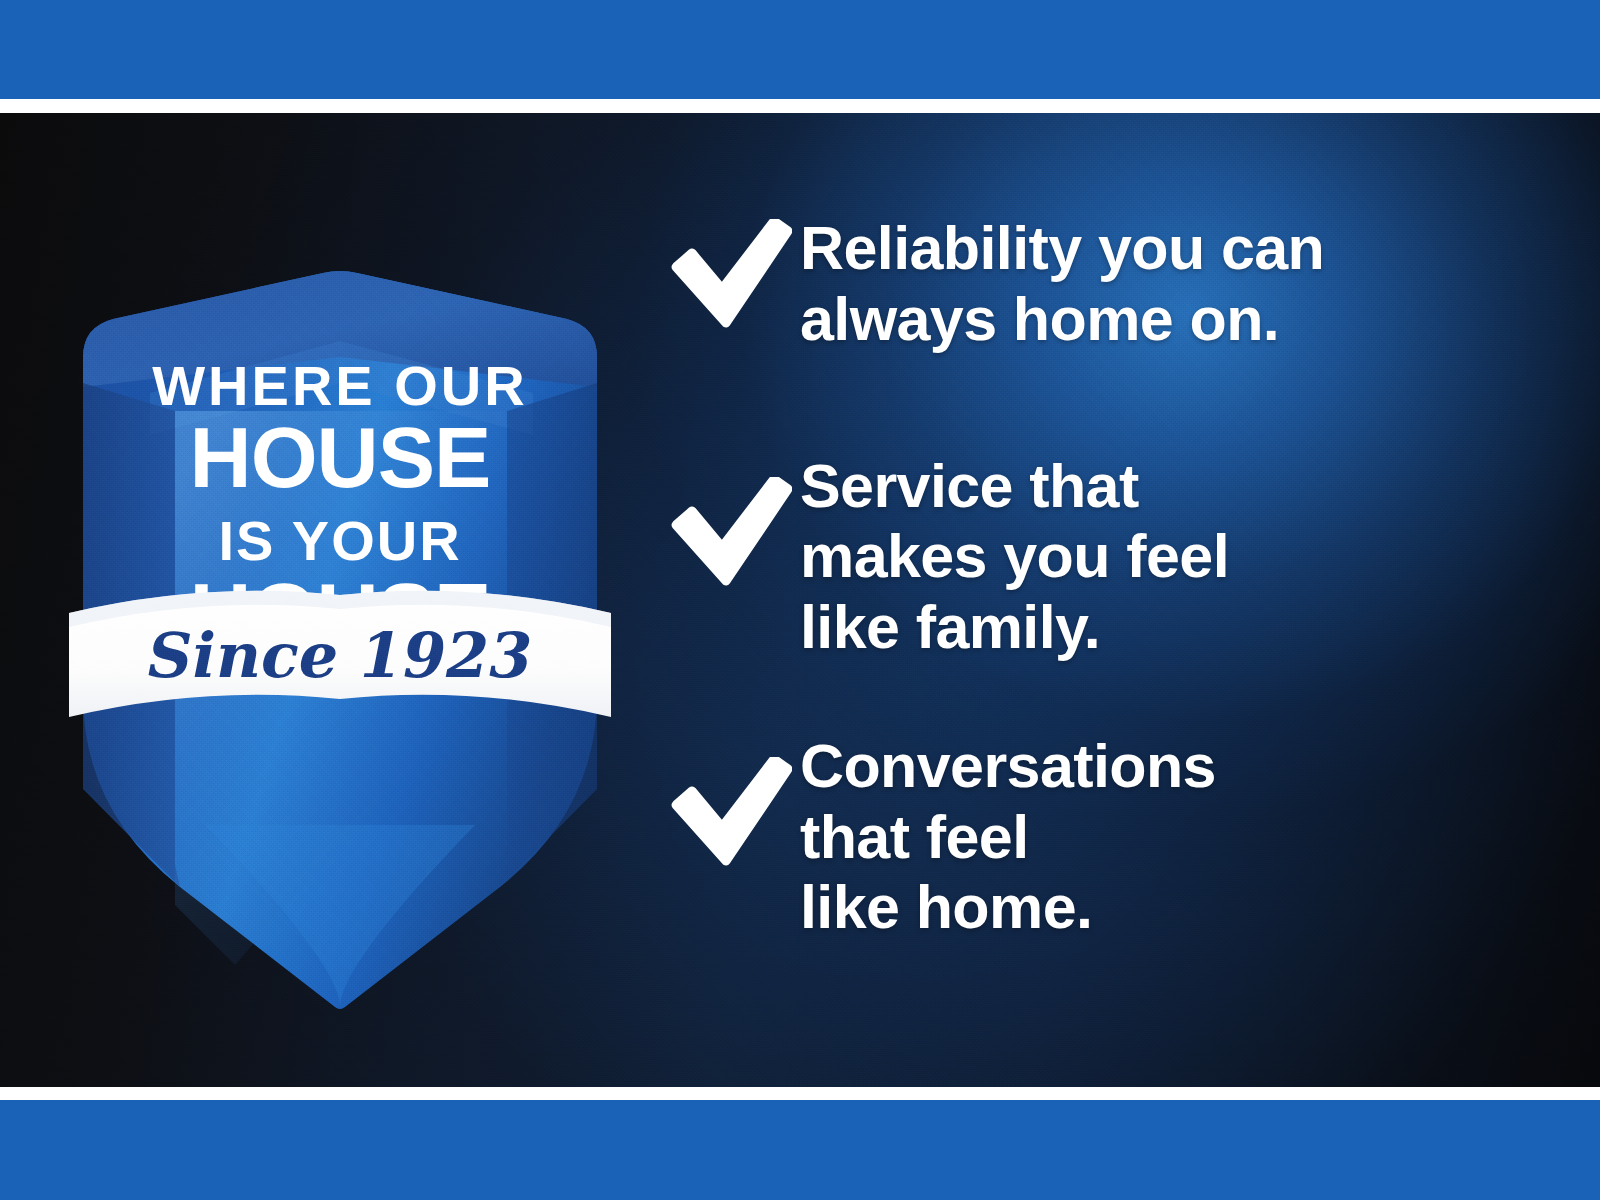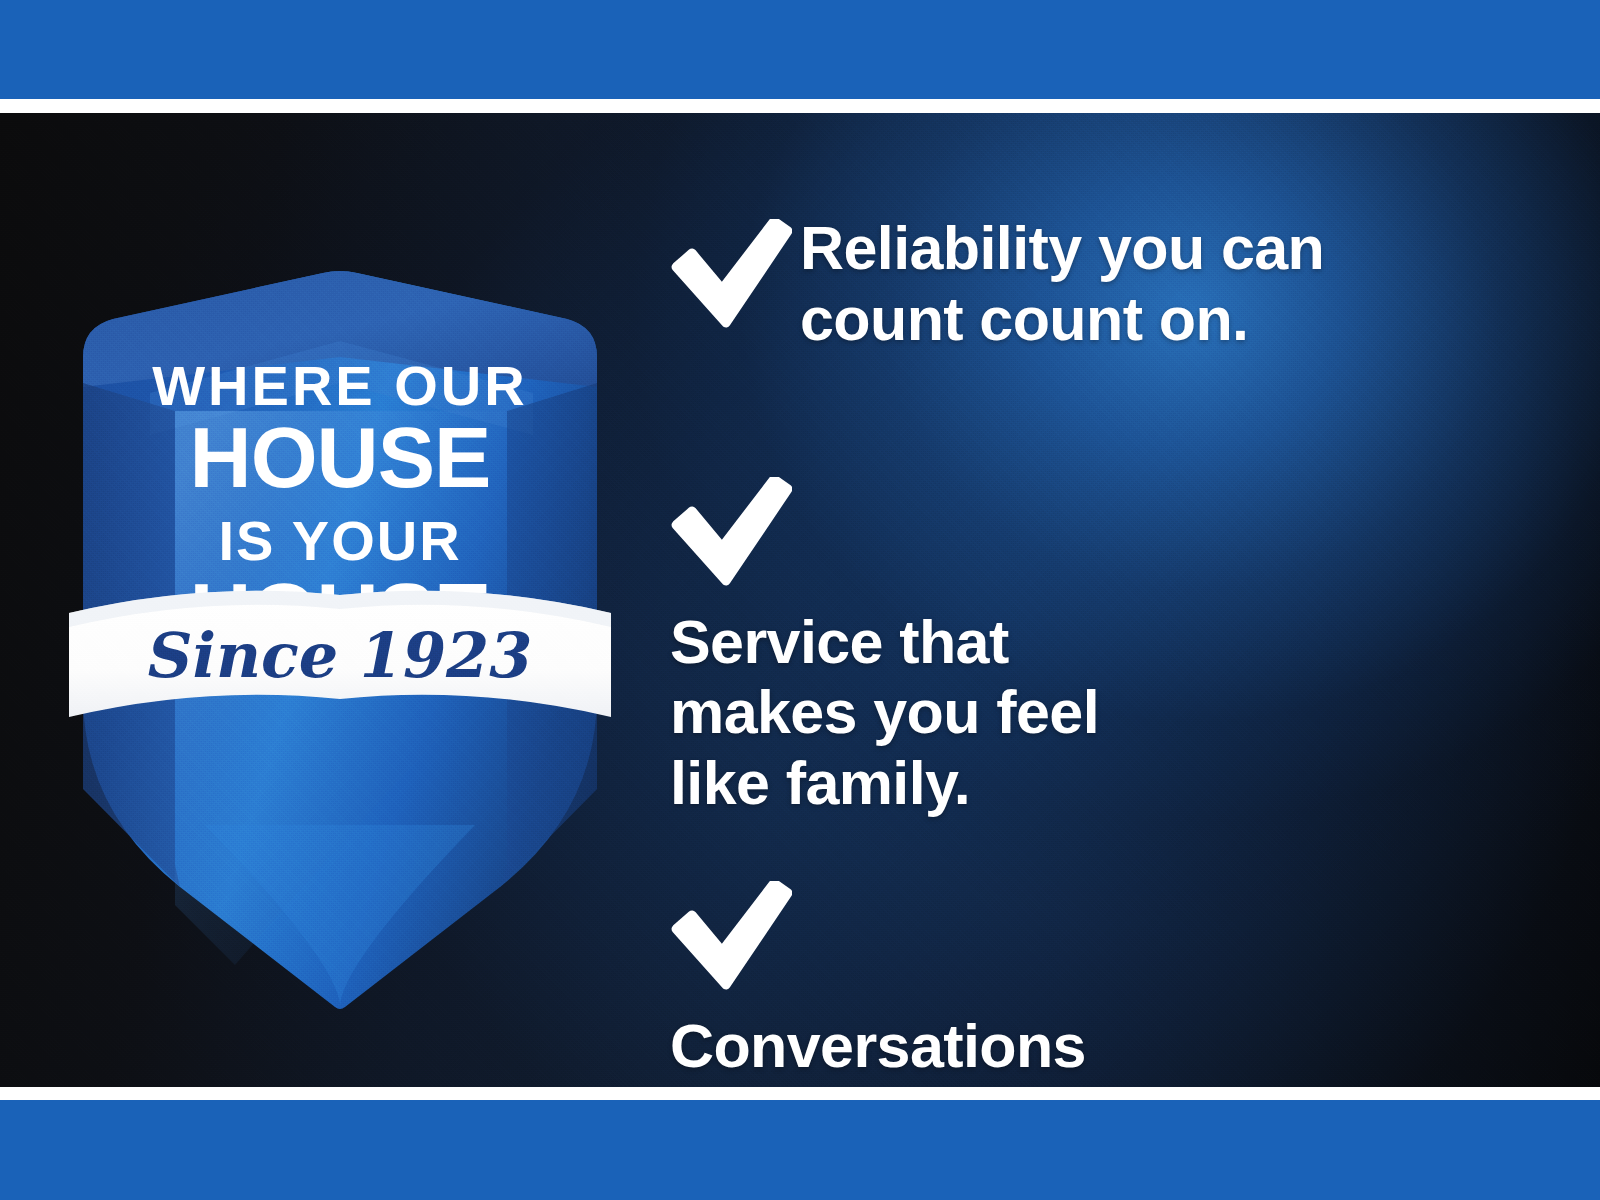--- a/index.html
+++ b/index.html
@@ -108,42 +108,42 @@
     position: absolute;
     left: 670px;
     top: 100px;   
     width: 830px;
   }
   .bullet {
     display: flex;
     align-items: flex-start;
     margin-bottom: 62px;
   }
-  .bullet:last-child { margin-bottom: 12px; flex-direction: column; }
+  .bullet:last-child { margin-bottom: 12px; }
 
   .check-wrap {
     flex: 0 0 130px;
     padding-top: 6px;
   }
   .check-svg { display: block; width: 122px; height: 110px; }
 
   .bullet-text {
     color: #ffffff;
     font-family: "Liberation Sans", sans-serif;
     font-weight: bold;
     font-size: 61px;
     line-height: 1.16;
     letter-spacing: -0.6px;
     white-space: pre-line;
     text-shadow: 0 2px 5px rgba(0,0,0,0.30);
   }
 
   
   .bullet.b1 { margin-bottom: 96px; }
-  .bullet.b2 { margin-bottom: 36px; flex-direction: column; }
+  .bullet.b2 { margin-bottom: 68px; }
   .bullet.b2 .check-wrap { padding-top: 26px; }
   .bullet.b3 .check-wrap { padding-top: 26px; }
 </style>
 </head>
 <body>
 
 <div id="poster">
 
   <div class="brand-bar top"></div>
 
@@ -241,21 +241,21 @@
 
     <div id="bullets">
 
       <div class="bullet b1">
         <div class="check-wrap">
           <svg class="check-svg" viewBox="0 0 122 110" xmlns="http://www.w3.org/2000/svg">
             <path d="M 6 48 L 22 34 L 52 70 L 104 2 L 118 12 L 56 104 Z" fill="#ffffff" stroke="#ffffff" stroke-width="9" stroke-linejoin="round" stroke-linecap="round"></path>
           </svg>
         </div>
         <div class="bullet-text">Reliability you can
-count count on.</div>
+always home on.</div>
       </div>
 
       <div class="bullet b2">
         <div class="check-wrap">
           <svg class="check-svg" viewBox="0 0 122 110" xmlns="http://www.w3.org/2000/svg">
             <path d="M 6 48 L 22 34 L 52 70 L 104 2 L 118 12 L 56 104 Z" fill="#ffffff" stroke="#ffffff" stroke-width="9" stroke-linejoin="round" stroke-linecap="round"></path>
           </svg>
         </div>
         <div class="bullet-text">Service that
 makes you feel

